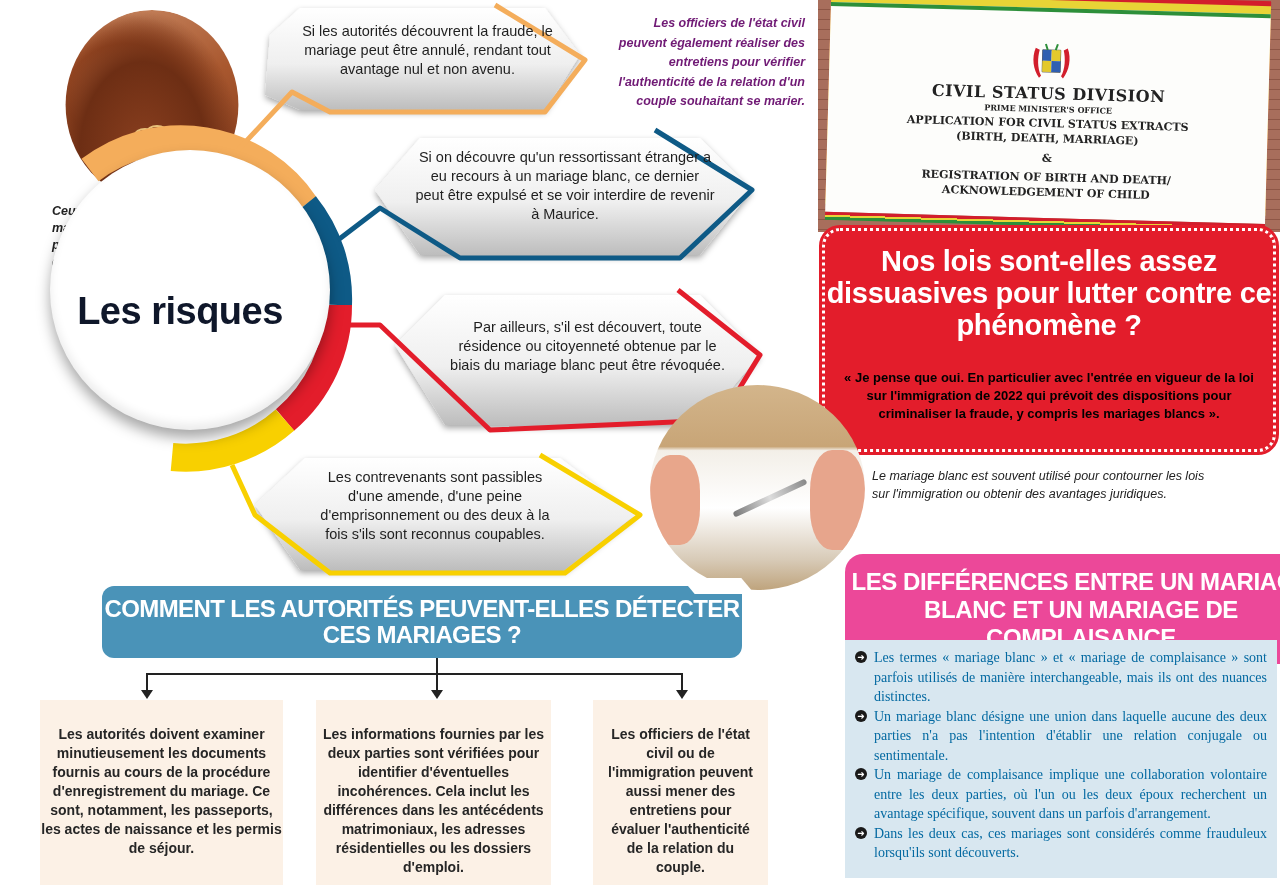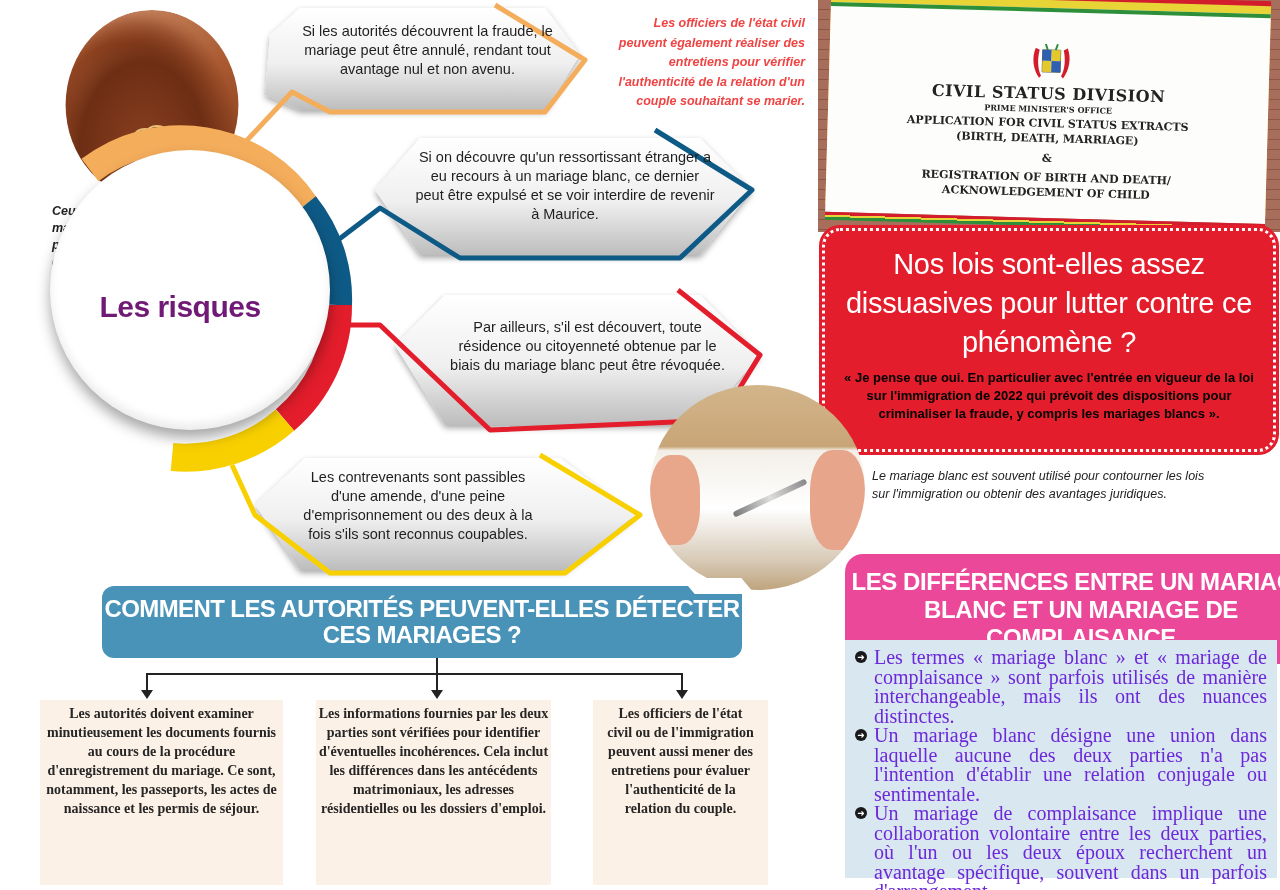--- a/index.html
+++ b/index.html
@@ -26,32 +26,32 @@
   .caption-italic {
     font-style: italic; font-weight: bold; font-size: 12.5px; line-height: 17px; color: #222;
   }
   .circle-main {
     left: 50px; top: 150px; width: 280px; height: 280px; border-radius: 50%;
     background: #fff;
     box-shadow: 0 8px 14px rgba(0,0,0,0.35), inset 0 -6px 10px rgba(0,0,0,0.08);
   }
   .les-risques {
     left: 60px; top: 290px; width: 240px; text-align: center;
-    font-size: 30px; font-weight: bold; color: #701a75; letter-spacing: -0.5px;
+    font-size: 38px; font-weight: bold; color: #0f172a; letter-spacing: -0.5px;
   }
 
   
   .hex-text {
     position: absolute; text-align: center; font-size: 14.5px; line-height: 19px; color: #1f1f1f;
   }
 
   
   .top-caption {
     left: 615px; top: 14px; width: 190px; text-align: right;
-    font-style: italic; font-weight: bold; font-size: 12.5px; line-height: 19.5px; color: #ef4444;
+    font-style: italic; font-weight: bold; font-size: 12.5px; line-height: 19.5px; color: #701a75;
   }
 
   
   .sign-photo {
     left: 818px; top: 0; width: 462px; height: 232px;
     background: repeating-linear-gradient(180deg, #a86e5c 0 9px, #8e5646 9px 10px);
     overflow: hidden;
   }
   .sign-board {
     position: absolute; left: 10px; top: 8px; width: 440px; height: 210px;
@@ -76,21 +76,21 @@
 
   
   .red-box {
     left: 822px; top: 228px; width: 454px; height: 224px;
     background: #e31d2b; border-radius: 18px;
     border: 3px dotted #ffffff;
     outline: 3px solid #e31d2b;
   }
   .red-title {
     position: absolute; left: 0; right: 0; top: 14px; text-align: center;
-    color: #fff; font-weight: normal; font-size: 29px; line-height: 39px; letter-spacing: -0.3px;
+    color: #fff; font-weight: bold; font-size: 29px; line-height: 32px; letter-spacing: -0.3px;
   }
   .red-quote {
     position: absolute; left: 10px; right: 10px; top: 138px; text-align: center;
     color: #000000; font-weight: bold; font-size: 13px; line-height: 18px;
   }
 
   
   .hands-photo {
     left: 650px; top: 385px; width: 215px; height: 205px; border-radius: 50%;
     background:
@@ -118,21 +118,21 @@
   .diff-body {
     left: 845px; top: 640px; width: 432px; height: 238px;
     background: #d8e7f0; padding: 8px 10px 0 10px;
   }
   .diff-item { display: flex; align-items: flex-start; margin-bottom: 0; }
   .diff-icon {
     flex: 0 0 12px; width: 12px; height: 12px; border-radius: 50%; background: #1a1a1a;
     color: #fff; font-size: 9px; line-height: 12px; text-align: center; margin-top: 3px; margin-right: 7px;
   }
   .diff-text {
-    font-family: "Liberation Serif", "DejaVu Serif", serif; font-size: 20px; line-height: 19.5px; color: #6d28d9;
+    font-family: "Liberation Serif", "DejaVu Serif", serif; font-size: 14px; line-height: 19.5px; color: #0369a1;
     text-align: justify;
   }
 
   
   .how-banner {
     left: 102px; top: 586px; width: 640px; height: 72px;
     background: #4a93b8; border-radius: 12px 0 12px 12px;
   }
   .how-banner::after {
     content: ""; position: absolute; right: -6px; top: -8px; width: 60px; height: 16px;
@@ -142,21 +142,21 @@
     position: absolute; left: 0; right: 0; top: 10px; text-align: center;
     color: #fff; font-weight: bold; font-size: 24px; line-height: 26px; letter-spacing: -0.6px;
   }
   .tree-line { background: #222; position: absolute; }
   .arrow-head {
     position: absolute; width: 0; height: 0;
     border-left: 6px solid transparent; border-right: 6px solid transparent; border-top: 9px solid #222;
   }
   .how-card {
     position: absolute; background: #fcf1e6; text-align: center;
-    font-weight: bold; font-size: 14px; line-height: 19px; color: #262626; padding-top: 4px; font-family: Liberation Serif, serif;
+    font-weight: bold; font-size: 14px; line-height: 19px; color: #262626; padding-top: 25px;
   }
 </style>
 </head>
 <body>
 
 <div class="abs gavel-photo"></div>
 <div class="abs gavel-rings">
   <span class="ring" style="left:0;top:3px;"></span>
   <span class="ring" style="left:12px;top:0;"></span>
 </div>
@@ -205,21 +205,21 @@
     <polyline points="540,455 640,515 565,573 330,573 255,515 232,465" fill="none" stroke="#f8d000" stroke-width="5" stroke-linejoin="round"></polyline>
   </g>
 </svg>
 
 <div class="abs circle-main"></div>
 <div class="abs les-risques">Les risques</div>
 
 <div class="hex-text" style="left:290px;top:22px;width:275px;">Si les autorités découvrent la fraude, le mariage peut être annulé, rendant tout avantage nul et non avenu.</div>
 <div class="hex-text" style="left:415px;top:148px;width:300px;">Si on découvre qu'un ressortissant étranger a eu recours à un mariage blanc, ce dernier peut être expulsé et se voir interdire de revenir à Maurice.</div>
 <div class="hex-text" style="left:445px;top:318px;width:285px;">Par ailleurs, s'il est découvert, toute résidence ou citoyenneté obtenue par le biais du mariage blanc peut être révoquée.</div>
-<div class="hex-text" style="left:298px;top:468px;width:240px;">Les contrevenants sont passibles d'une amende, d'une peine d'emprisonnement ou des deux à la fois s'ils sont reconnus coupables.</div>
+<div class="hex-text" style="left:315px;top:468px;width:240px;">Les contrevenants sont passibles d'une amende, d'une peine d'emprisonnement ou des deux à la fois s'ils sont reconnus coupables.</div>
 
 <div class="abs top-caption">Les officiers de l'état civil peuvent également réaliser des entretiens pour vérifier l'authenticité de la relation d'un couple souhaitant se marier.</div>
 
 <div class="abs sign-photo">
   <div class="sign-board">
     <svg class="coat" viewBox="0 0 44 44">
       <path d="M6 8 C2 18 4 30 10 38 L12 36 C8 28 8 18 10 10 Z" fill="#d21e2c"></path>
       <path d="M38 8 C42 18 40 30 34 38 L32 36 C36 28 36 18 34 10 Z" fill="#d21e2c"></path>
       <rect x="13" y="10" width="18" height="22" fill="#fff" stroke="#333" stroke-width="0.8"></rect>
       <rect x="13" y="10" width="9" height="11" fill="#2f5fb0"></rect>

